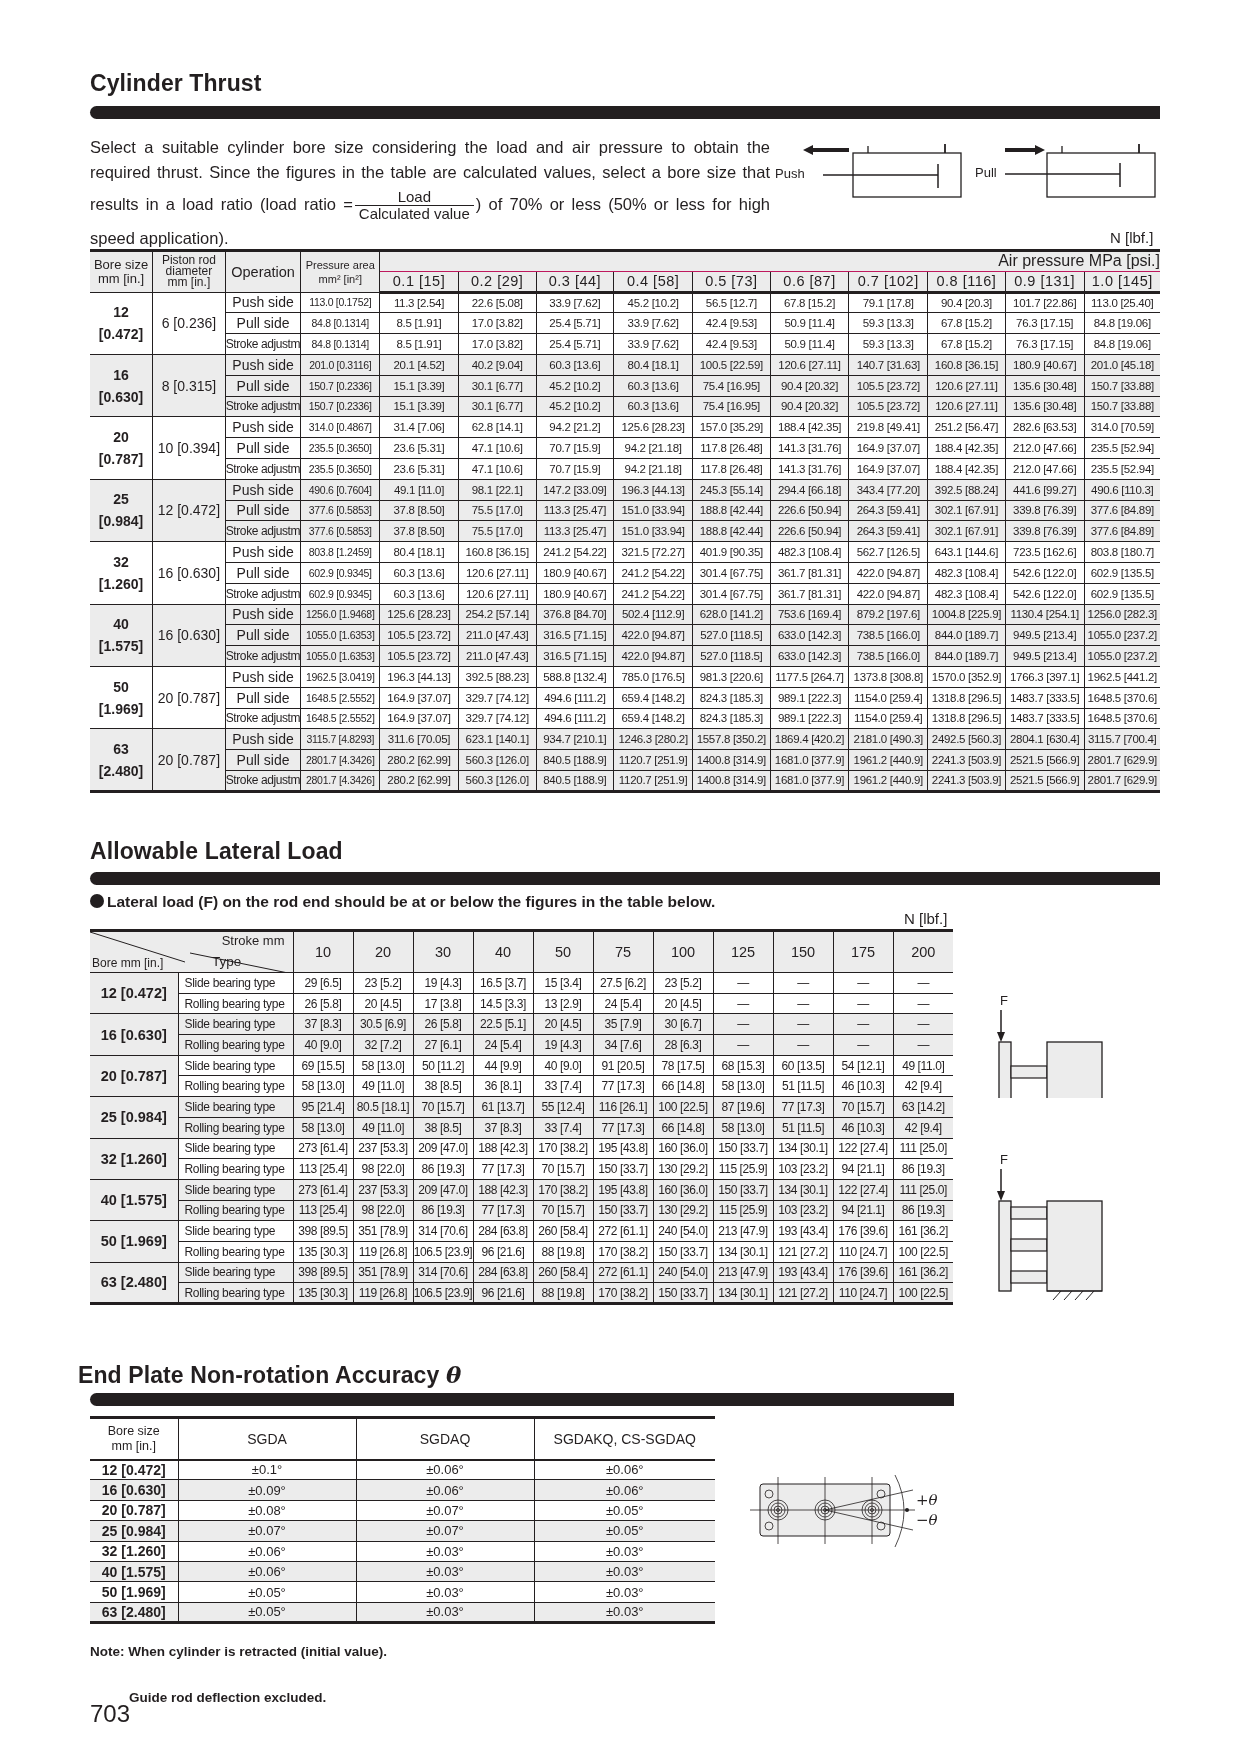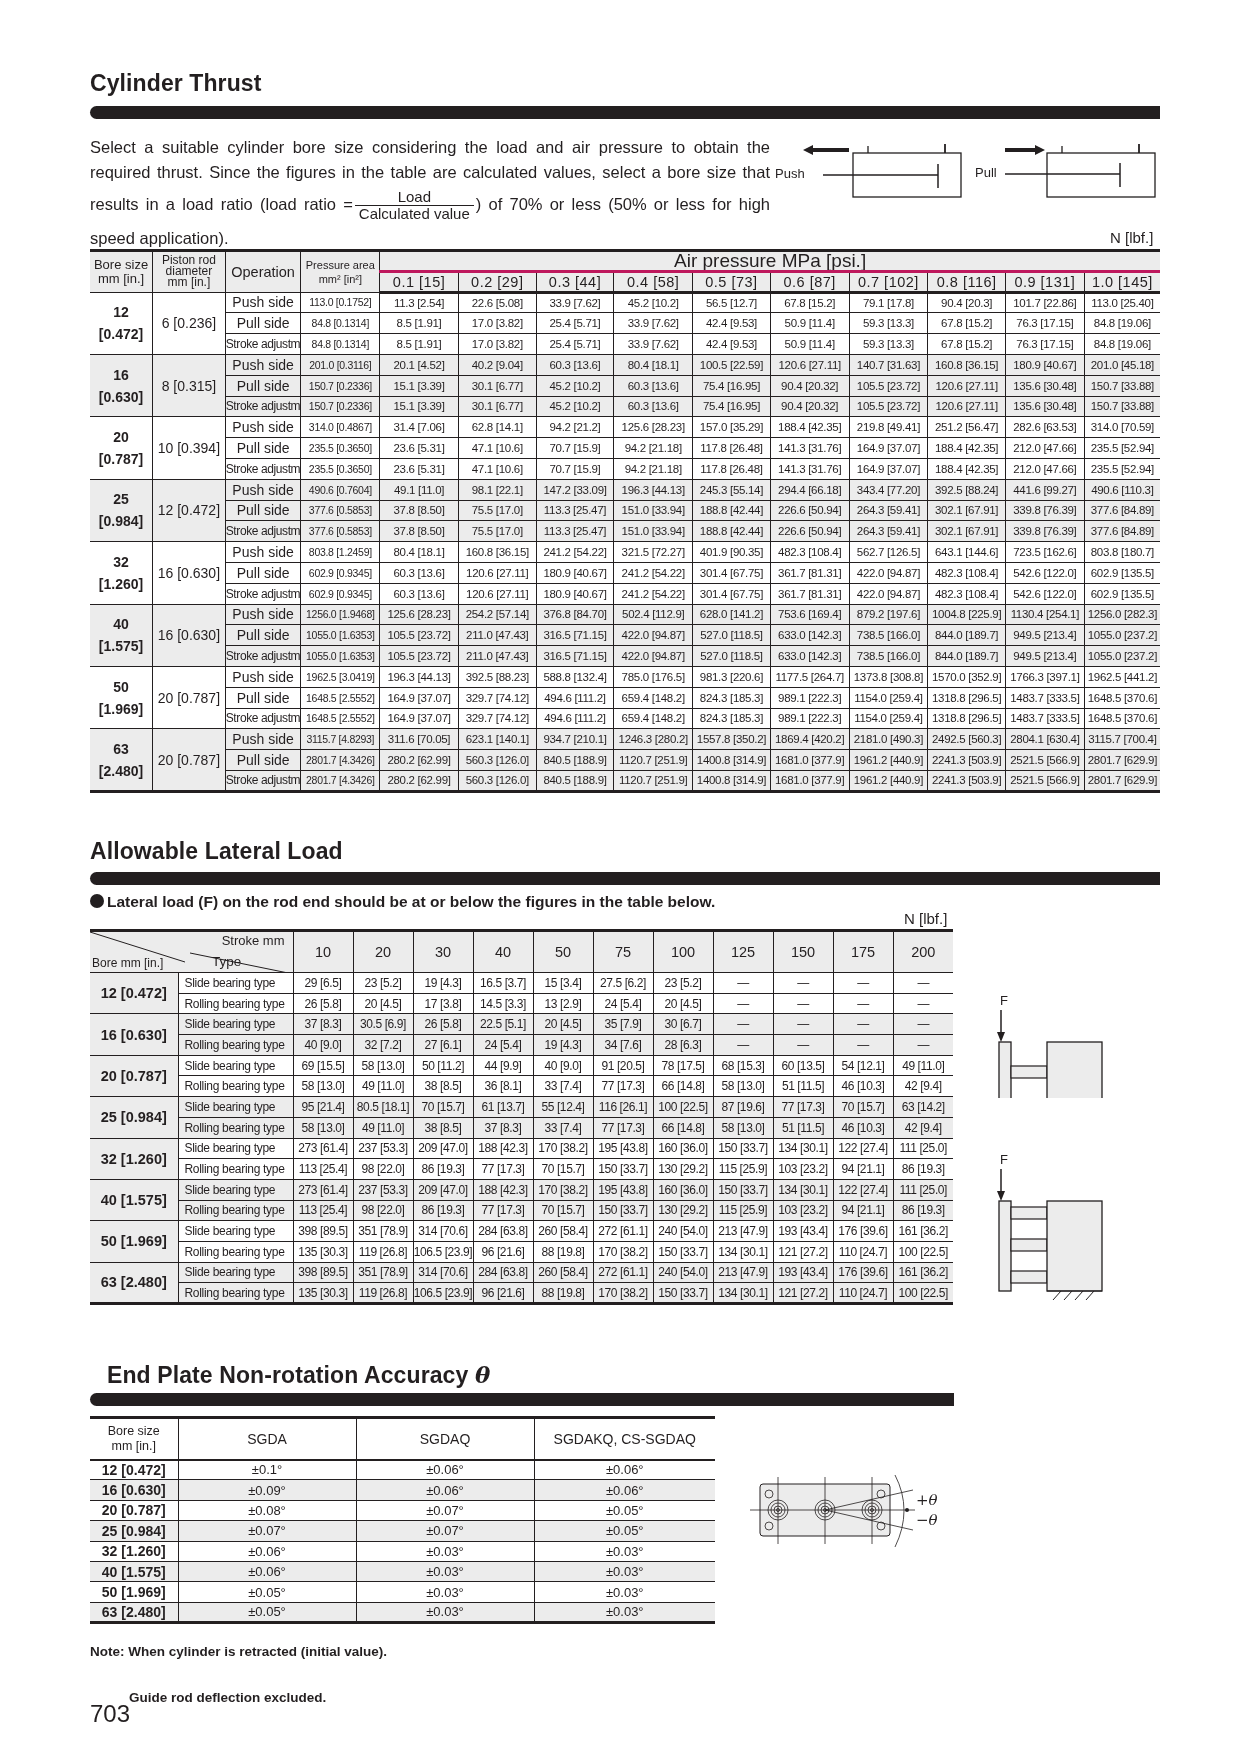--- a/index.html
+++ b/index.html
@@ -107,21 +107,21 @@
       <col style="width:77px">
       <col style="width:78px">
       <col style="width:75px">
   </colgroup>
   <thead>
     <tr>
       <th rowspan="2"><span>Bore size</span><br><span>mm [in.]</span></th>
       <th rowspan="2" style="font-size:12px;line-height:11px;"><span>Piston rod</span><br><span>diameter</span><br><span>mm [in.]</span></th>
       <th rowspan="2" style="font-size:14.5px;">Operation</th>
       <th rowspan="2" style="font-size:11px;"><span>Pressure area</span><br><span>mm² [in²]</span></th>
-      <th colspan="10" style="font-size:19px; text-align:center; border-bottom:3px solid #be185d;">Air pressure MPa [psi.]</th>
+      <th colspan="10" style="font-size:16px; text-align:right; border-bottom:1px solid #be185d;">Air pressure MPa [psi.]</th>
     </tr>
     <tr id="thrust-pressure-row">
         <th class="pcol">0.1 [15]</th>
         <th class="pcol">0.2 [29]</th>
         <th class="pcol">0.3 [44]</th>
         <th class="pcol">0.4 [58]</th>
         <th class="pcol">0.5 [73]</th>
         <th class="pcol">0.6 [87]</th>
         <th class="pcol">0.7 [102]</th>
         <th class="pcol">0.8 [116]</th>
@@ -789,21 +789,21 @@
   <rect x="52" y="34" width="55" height="90" fill="#ececec" stroke="#231f20" stroke-width="1.3"></rect>
   <g stroke="#231f20" stroke-width="1">
     <line x1="52" y1="124" x2="107" y2="124"></line>
     <line x1="58" y1="133" x2="66" y2="124"></line>
       <line x1="69" y1="133" x2="77" y2="124"></line>
     <line x1="80" y1="133" x2="88" y2="124"></line>
       <line x1="91" y1="133" x2="99" y2="124"></line>
   </g>
 </svg>
 
-<div class="abs sec-title" style="left:107px; top:1361px;">
+<div class="abs sec-title" style="left:78px; top:1361px;">
   <span>End Plate Non-rotation Accuracy</span> <span style="font-style:italic;font-family:'DejaVu Serif', serif;">θ</span>
 </div>
 <div class="abs sec-bar" style="left:90px; top:1393px; width:864px;"></div>
 
 <table id="endplate" class="abs" style="left:90px; top:1416px;">
   <colgroup>
       <col style="width:88px">
       <col style="width:178px">
       <col style="width:178px">
       <col style="width:181px">

